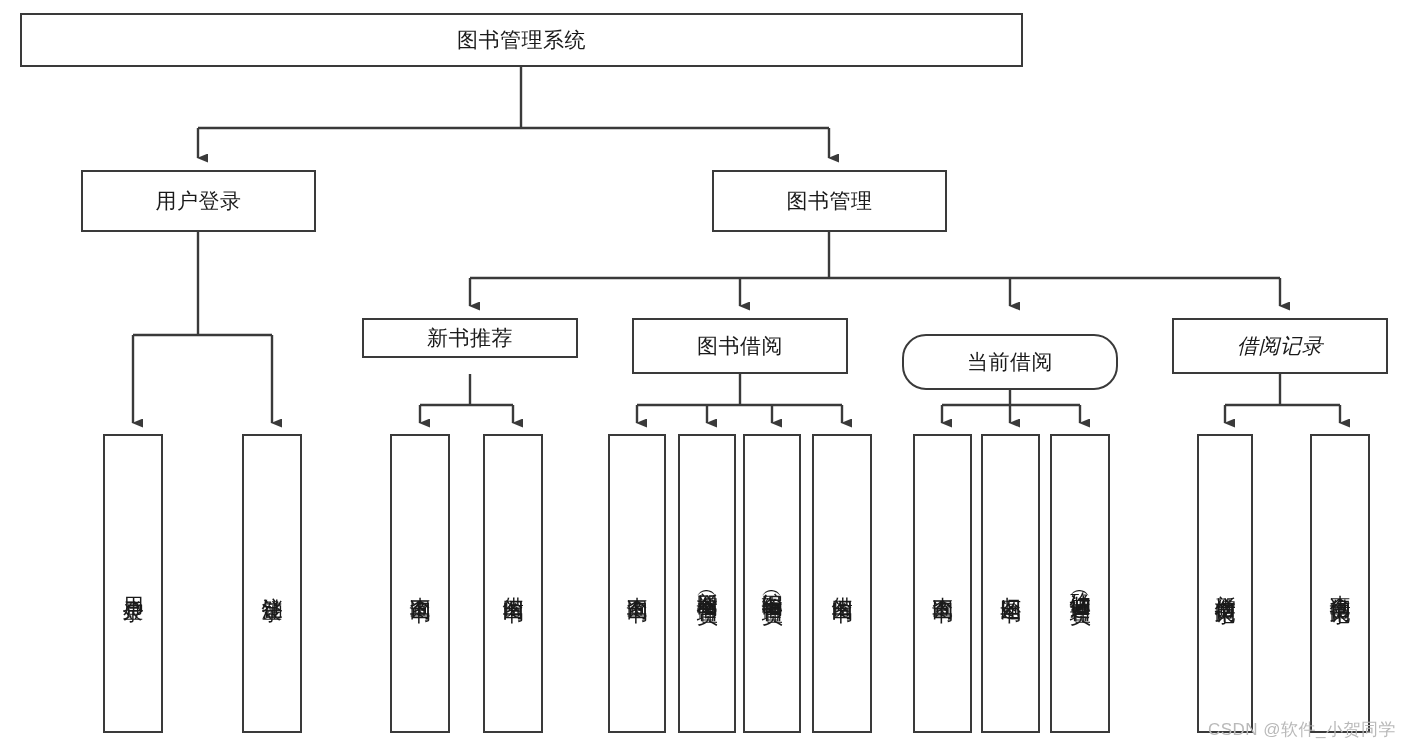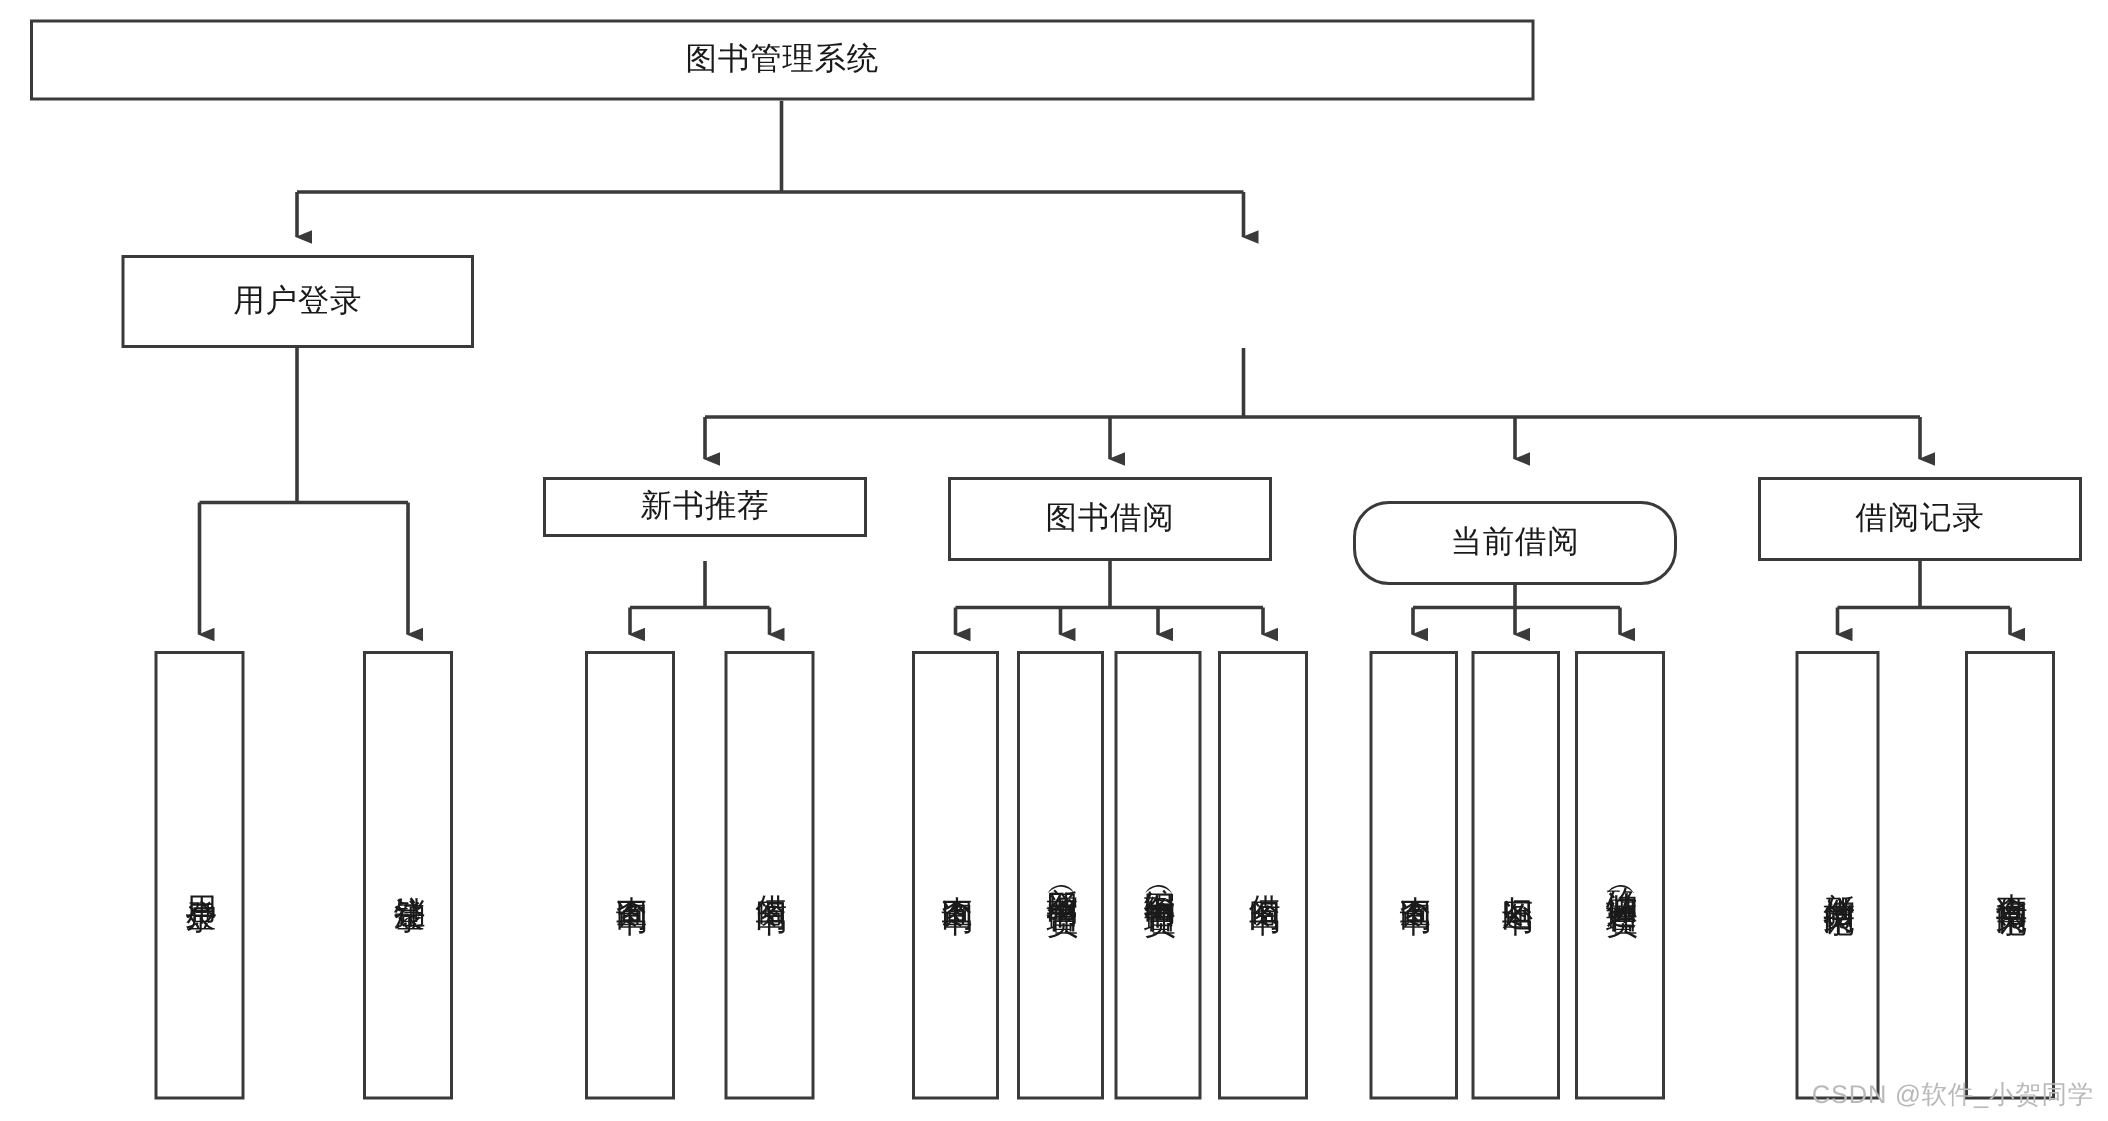--- a/index.html
+++ b/index.html
@@ -127,31 +127,34 @@
     </g>
   </svg>
 
   <div class="node horizontal" style="left:20px; top:13px; width:1003px; height:54px;">
     <span class="node-label">图书管理系统</span>
   </div>
 
   <div class="node horizontal" style="left:81px; top:170px; width:235px; height:62px;">
     <span class="node-label">用户登录</span>
   </div>
+  <div class="node horizontal" style="left:712px; top:170px; width:235px; height:62px;">
+    <span class="node-label">图书管理</span>
+  </div>
 
   <div class="node horizontal" style="left:362px; top:318px; width:216px; height:40px;">
     <span class="node-label">新书推荐</span>
   </div>
   <div class="node horizontal" style="left:632px; top:318px; width:216px; height:56px;">
     <span class="node-label">图书借阅</span>
   </div>
   <div class="node horizontal" style="left:902px; top:334px; width:216px; height:56px;border-radius:24px;">
     <span class="node-label">当前借阅</span>
   </div>
-  <div class="node horizontal" style="left:1172px; top:318px; width:216px; height:56px;">
+  <div class="node horizontal" style="left:1172px; top:318px; width:216px; height:56px;font-style:italic;">
     <span class="node-label">借阅记录</span>
   </div>
 
   <div class="node vertical" style="left:103px; top:434px; width:60px; height:299px;">
     <span class="node-label">用户登录</span>
   </div>
   <div class="node vertical" style="left:242px; top:434px; width:60px; height:299px;">
     <span class="node-label">注销登录</span>
   </div>
 

